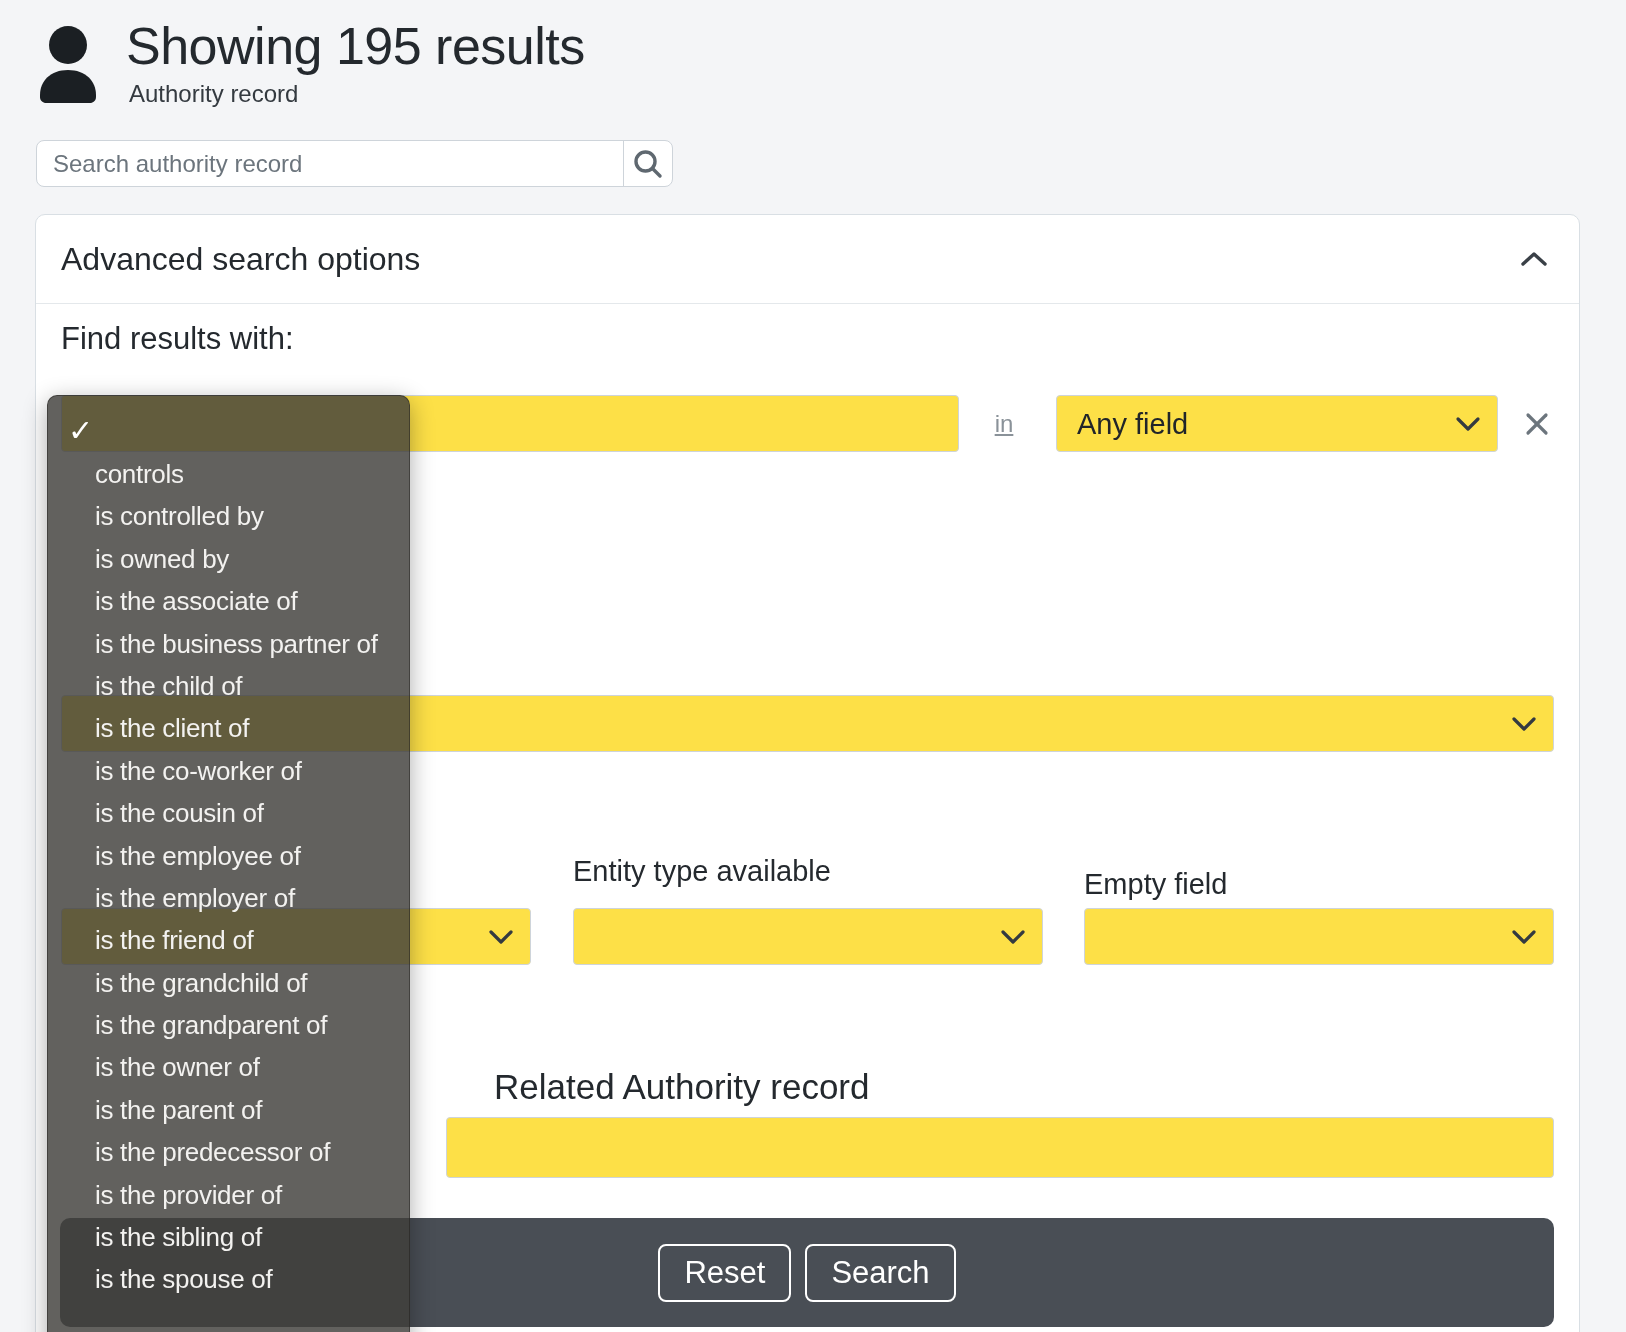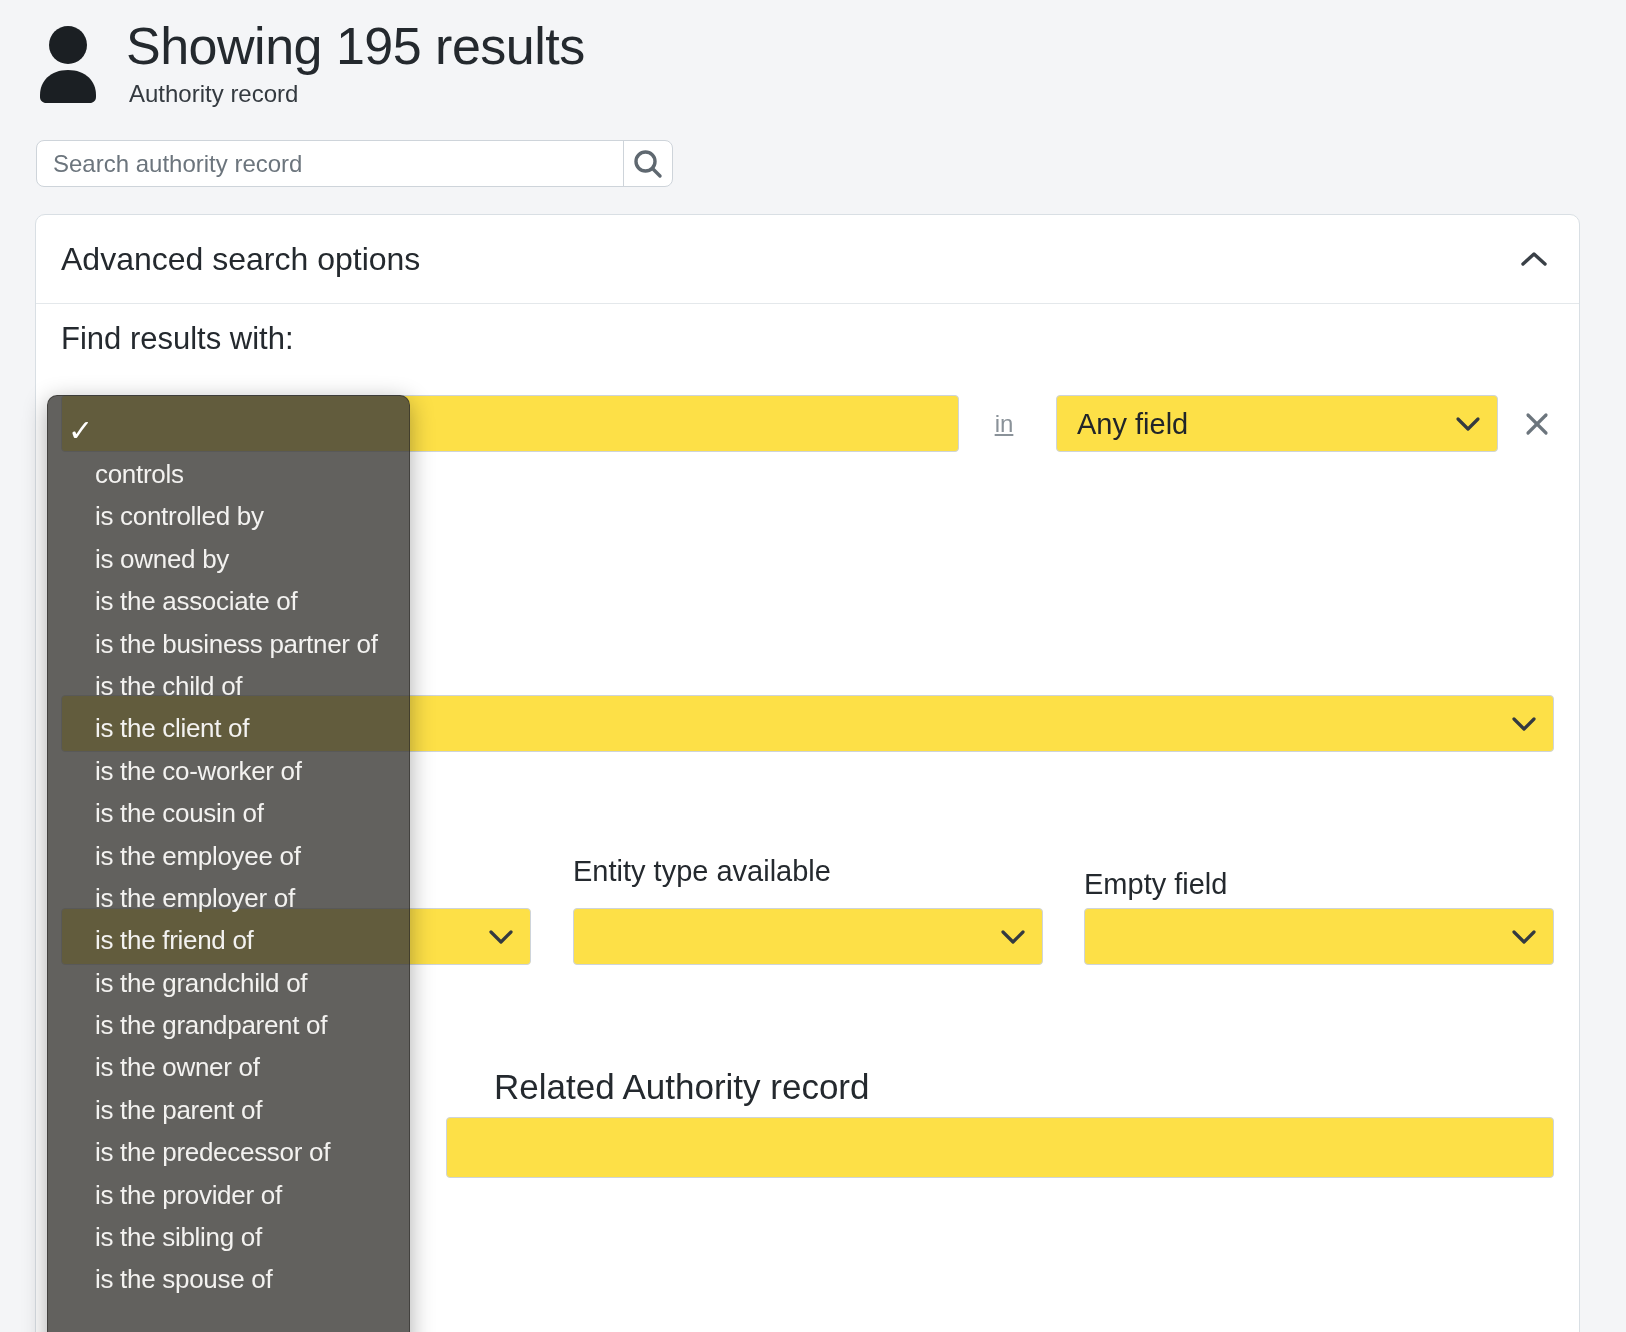--- a/index.html
+++ b/index.html
@@ -167,20 +167,24 @@
           <polyline points="3,3 13,13 23,3"></polyline>
         </svg>
       </span>
     </div>
 
     <div class="rel-label">Related Authority record</div>
     <div class="ctl rel-input">
       <input type="text" style="width: 100%; height: 100%; border: none; outline: none; background: transparent; font-family: inherit; font-size: 26px; padding: 0px 16px; box-sizing: border-box; color: rgb(58, 65, 72);" value="">
     </div>
 
+    <div class="actionbar">
+      <button class="abtn">Reset</button>
+      <button class="abtn">Search</button>
+    </div>
   </div>
 
   <div class="dropdown">
     <div class="dd-selected">
       <span>✓</span>
     </div>
     <div>
         <div class="dd-item">controls</div>
         <div class="dd-item">is controlled by</div>
         <div class="dd-item">is owned by</div>

